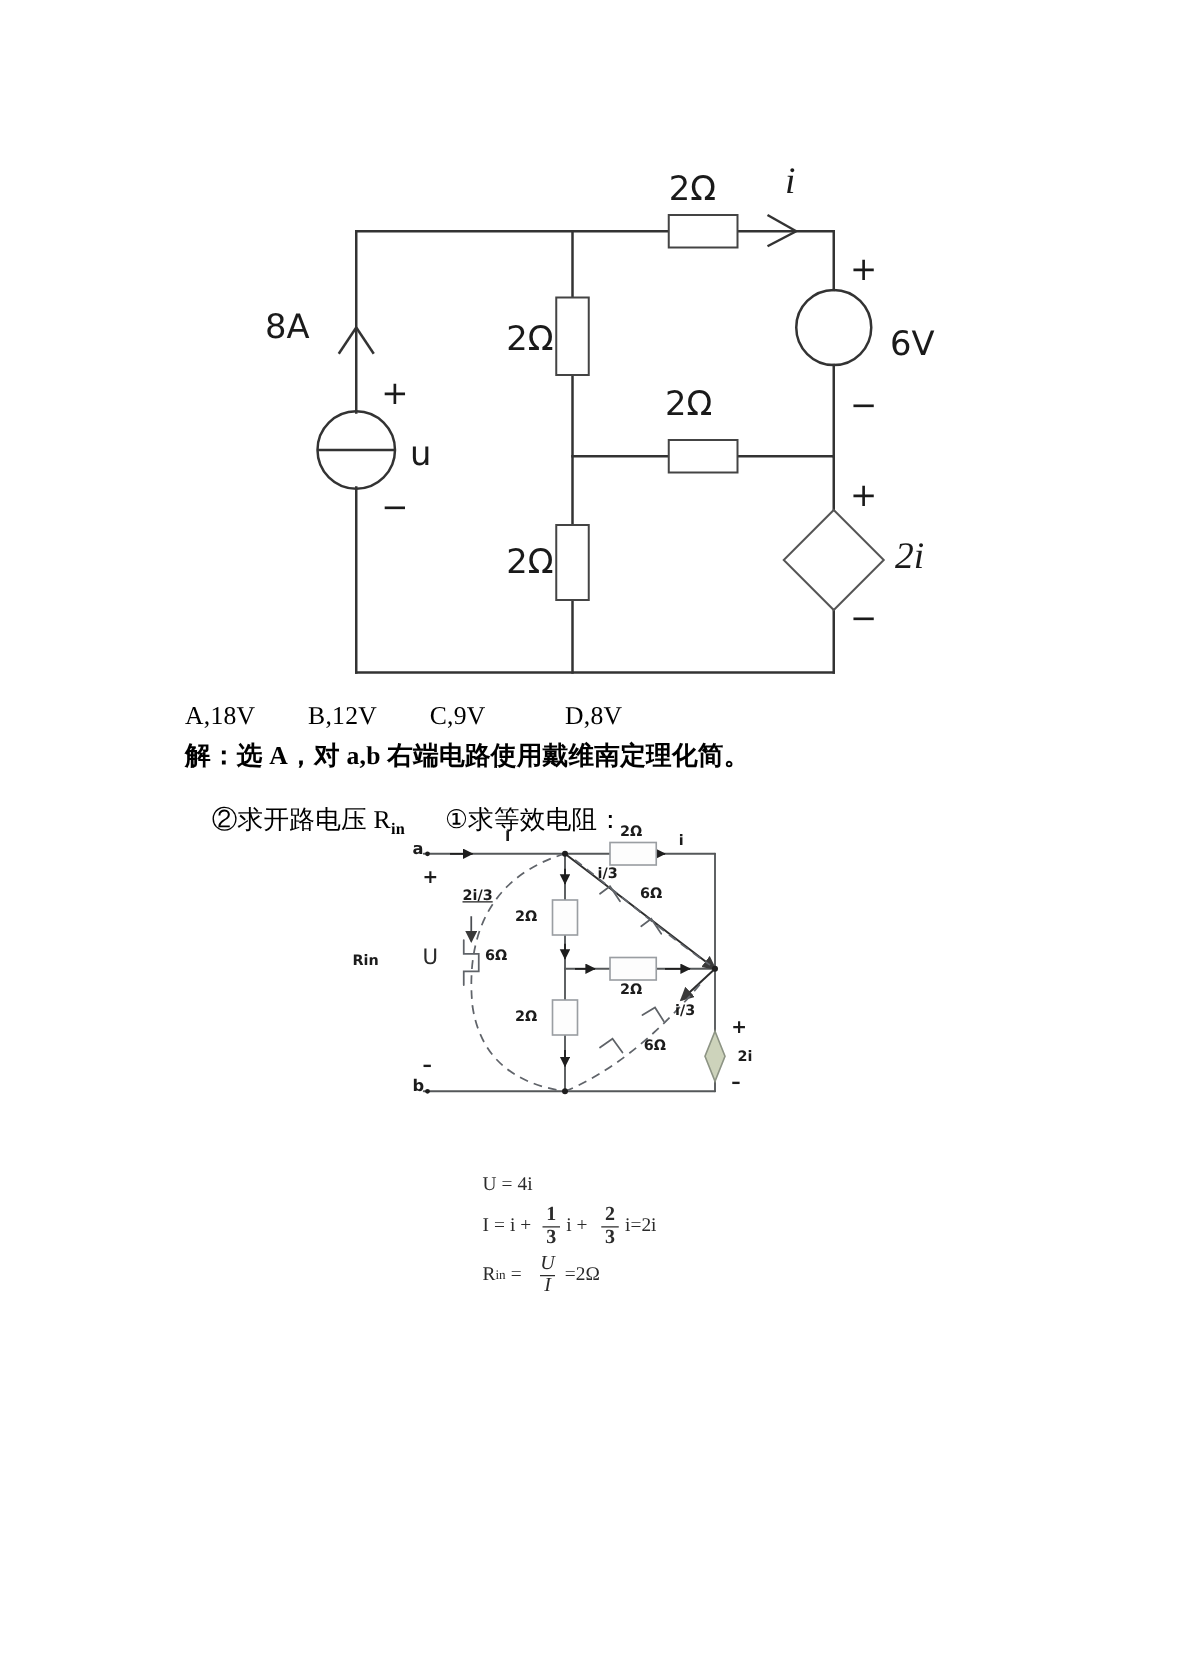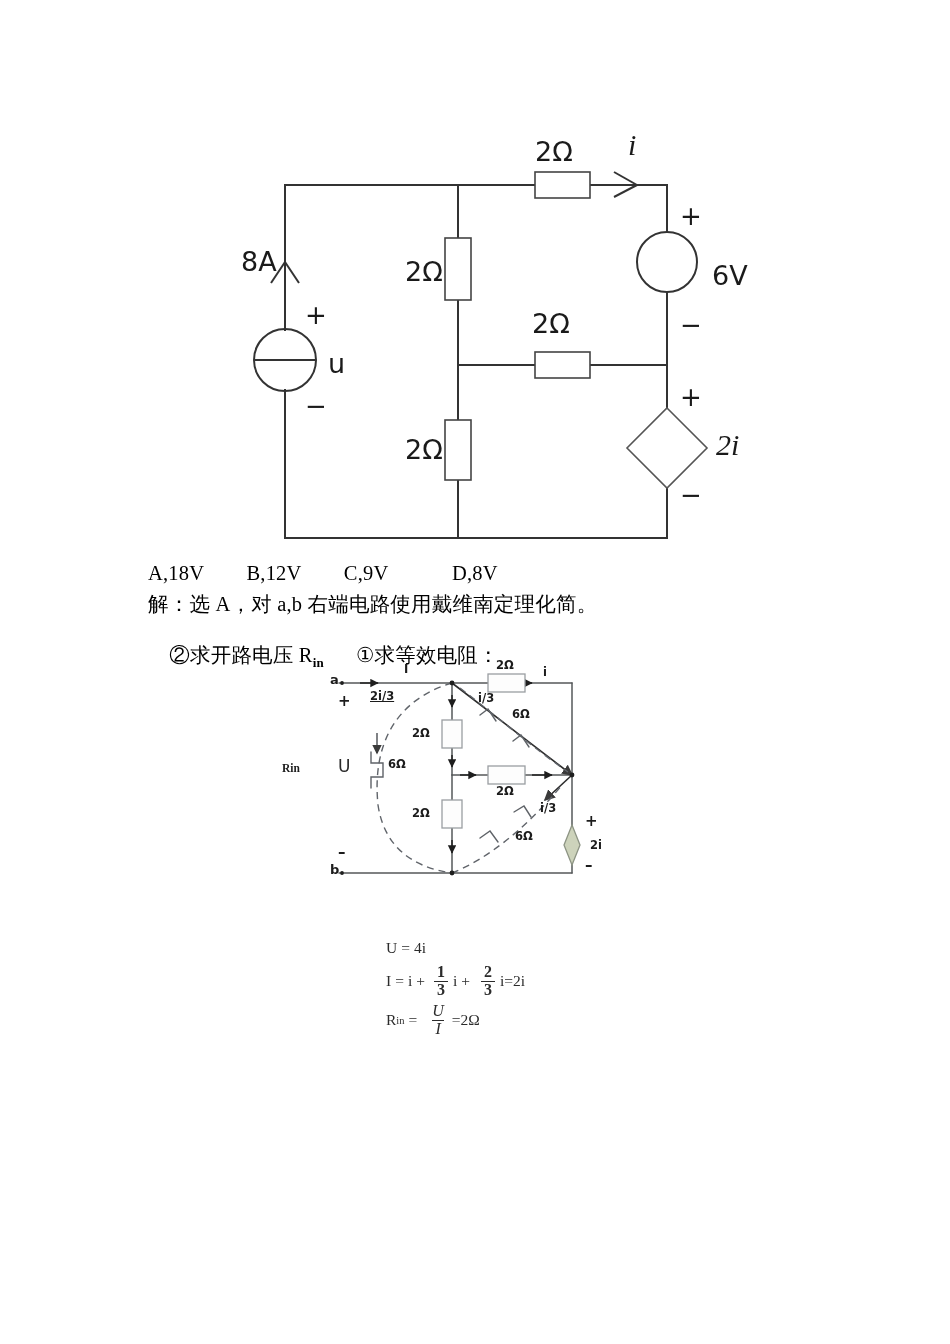--- a/index.html
+++ b/index.html
@@ -187,21 +187,21 @@
 
       <rect x="535" y="352" width="55" height="26" fill="#ffffff" stroke="#444444" stroke-width="1.6"></rect>
 
       <rect x="445" y="420" width="26" height="60" fill="#ffffff" stroke="#444444" stroke-width="1.6"></rect>
 
       <circle cx="667" cy="262" r="30" fill="none" stroke="#333333" stroke-width="2"></circle>
 
       <polygon points="667,408 707,448 667,488 627,448" fill="none" stroke="#555555" stroke-width="1.6"></polygon>
     </svg>
 
-    <div class="mc-label" style="left:241px; top:248px;text-align:right;">8A</div>
+    <div class="mc-label" style="left:212px; top:248px;text-align:right;">8A</div>
     <div class="mc-sign" style="left:305px; top:302px;">+</div>
     <div class="mc-sign" style="left:305px; top:393px;">−</div>
     <div class="mc-label" style="left:328px; top:350px;">u</div>
 
     <div class="mc-label" style="left:535px; top:138px;">2Ω</div>
     <div class="mc-label mc-ital" style="left:628px; top:130px;">i</div>
 
     <div class="mc-label" style="left:405px; top:258px;">2Ω</div>
     <div class="mc-label" style="left:532px; top:310px;">2Ω</div>
     <div class="mc-label" style="left:405px; top:436px;">2Ω</div>
@@ -210,21 +210,21 @@
     <div class="mc-label" style="left:712px; top:262px;">6V</div>
     <div class="mc-sign" style="left:680px; top:312px;">−</div>
 
     <div class="mc-sign" style="left:680px; top:384px;">+</div>
     <div class="mc-label mc-ital" style="left:716px; top:430px;">2i</div>
     <div class="mc-sign" style="left:680px; top:482px;">−</div>
   </div>
 
   <div class="doc-text" style="top:562px;">A,18V        B,12V        C,9V            D,8V</div>
 
-  <div class="doc-text" style="top:590px;">解：选 A，对 a,b 右端电路使用戴维南定理化简。</div>
+  <div class="doc-text" style="top:590px;font-weight:bold;">解：选 A，对 a,b 右端电路使用戴维南定理化简。</div>
 
   <div class="doc-text" style="top:618px;">
     <span>②求开路电压 R</span><span class="sub">in</span><span>      ①求等效电阻：</span>
   </div>
 
   <div id="small-circuit">
     <svg width="345" height="240" viewBox="0 0 345 240">
       <defs>
         <marker id="ar" markerWidth="7" markerHeight="7" refX="5.5" refY="3" orient="auto">
           <path d="M0,0 L6,3 L0,6 z" fill="#1e1e1e"></path>
@@ -299,29 +299,29 @@
         <circle cx="272" cy="120" r="2.4"></circle>
         <circle cx="42" cy="28" r="1.9"></circle>
         <circle cx="42" cy="218" r="1.9"></circle>
       </g>
 
       <polygon points="272,170 280,190 272,210 264,190" fill="#cdd3bb" stroke="#8d9484" stroke-width="1.3"></polygon>
     </svg>
 
     <div class="sc-label node" style="left:30px; top:18px;">a</div>
     <div class="sc-label node" style="left:30px; top:208px;">b</div>
-    <div class="sc-label" style="left:-18px; top:108px;font-family:Liberation Serif, serif;">Rin</div>
+    <div class="sc-label" style="left:-18px; top:108px;">Rin</div>
     <div class="sc-label plain" style="left:38px; top:103px;">U</div>
     <div class="sc-sign" style="left:38px; top:39px;">+</div>
     <div class="sc-sign" style="left:38px; top:190px;">–</div>
 
     <div class="sc-label" style="left:104px; top:9px;">I</div>
     <div class="sc-label" style="left:243px; top:12px;">i</div>
 
-    <div class="sc-label" style="left:70px; top:36px;text-decoration:underline;">2i/3</div>
+    <div class="sc-label" style="left:70px; top:56px;text-decoration:underline;">2i/3</div>
     <div class="sc-label" style="left:88px; top:104px;">6Ω</div>
 
     <div class="sc-label" style="left:178px; top:38px;">i/3</div>
     <div class="sc-label" style="left:212px; top:54px;">6Ω</div>
 
     <div class="sc-label" style="left:240px; top:148px;">i/3</div>
     <div class="sc-label" style="left:215px; top:176px;">6Ω</div>
 
     <div class="sc-label" style="left:196px; top:5px;">2Ω</div>
     <div class="sc-label" style="left:112px; top:73px;">2Ω</div>

